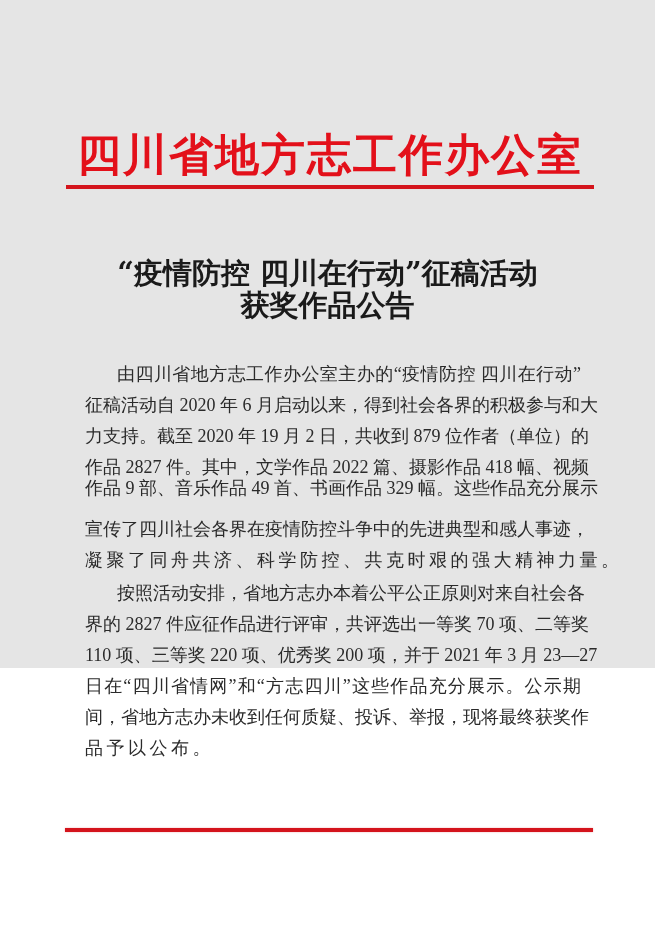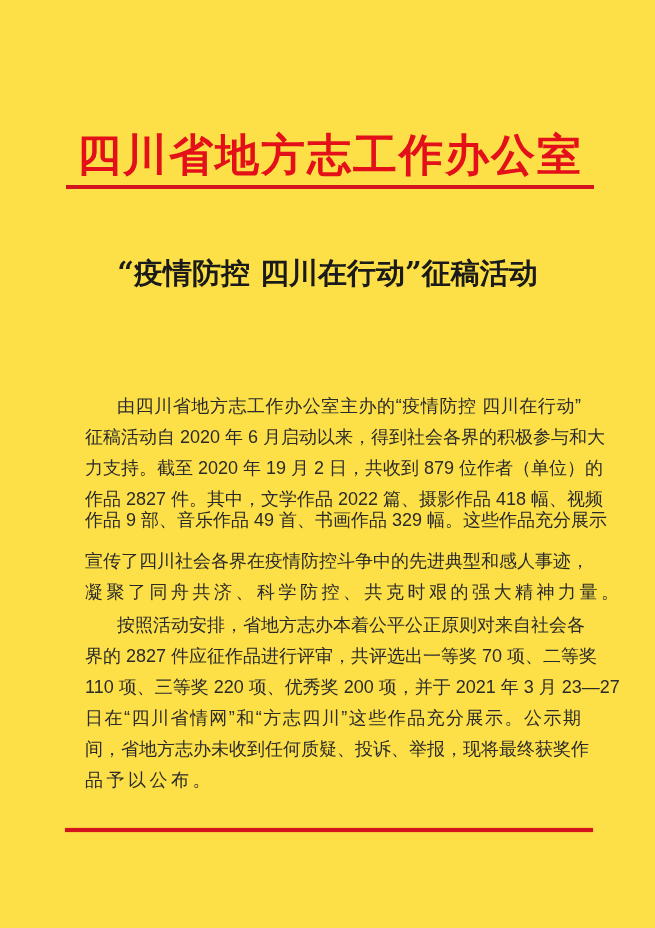--- a/index.html
+++ b/index.html
@@ -11,22 +11,22 @@
       width: 655px;
       height: 928px;
       position: relative;
       overflow: hidden;
       font-family: "DejaVu Serif", "Liberation Serif", serif;
     }
     .page {
       position: absolute;
       left: 0; top: 0;
       width: 655px;
-      height: 928px;
-      background: #fde047;
+      height: 668px;
+      background: #e5e5e5;
     }
     .org-header {
       position: absolute;
       left: 66px;
       top: 128px;
       width: 528px;
       text-align: center;
       color: #e3101a;
       font-family: "DejaVu Sans", "Liberation Sans", sans-serif;
       font-weight: bold;
@@ -55,27 +55,26 @@
       line-height: 30px;
       white-space: nowrap;
     }
     .doc-title.l1 { top: 258px; }
     .doc-title.l2 { top: 290px; }
     .body-line {
       position: absolute;
       left: 85px;
       width: 496px;
       color: #2a2a2a;
-      font-family: Liberation Sans, sans-serif;
+      font-family: Liberation Serif, serif;
       font-size: 18px;
       line-height: 24px;
       white-space: nowrap;
       text-align: justify;
       text-align-last: justify;
-      margin-top: 32px;
     }
     .body-line.indent {
       left: 117px;
       width: 464px;
     }
     .body-line.last {
       text-align-last: left;
       letter-spacing: 3.5px;
     }
     .footer-rule {
@@ -90,20 +89,21 @@
   </style>
 </head>
 <body>
 
 <div class="page">
 
   <div class="org-header">四川省地方志工作办公室</div>
   <div class="header-rule"></div>
 
   <div class="doc-title l1">“疫情防控  四川在行动”征稿活动</div>
+  <div class="doc-title l2">获奖作品公告</div>
 
   <div>
     <div class="body-line indent" style="top:362px;">由四川省地方志工作办公室主办的“疫情防控 四川在行动”</div>
     <div class="body-line" style="top:393px;">征稿活动自 2020 年 6 月启动以来，得到社会各界的积极参与和大</div>
     <div class="body-line" style="top:424px;">力支持。截至 2020 年 19 月 2 日，共收到 879 位作者（单位）的</div>
     <div class="body-line" style="top:455px;">作品 2827 件。其中，文学作品 2022 篇、摄影作品 418 幅、视频</div>
     <div class="body-line" style="top:476px;">作品 9 部、音乐作品 49 首、书画作品 329 幅。这些作品充分展示</div>
     <div class="body-line" style="top:517px;">宣传了四川社会各界在疫情防控斗争中的先进典型和感人事迹，</div>
     <div class="body-line last" style="top:548px;">凝聚了同舟共济、科学防控、共克时艰的强大精神力量。</div>
   </div>

